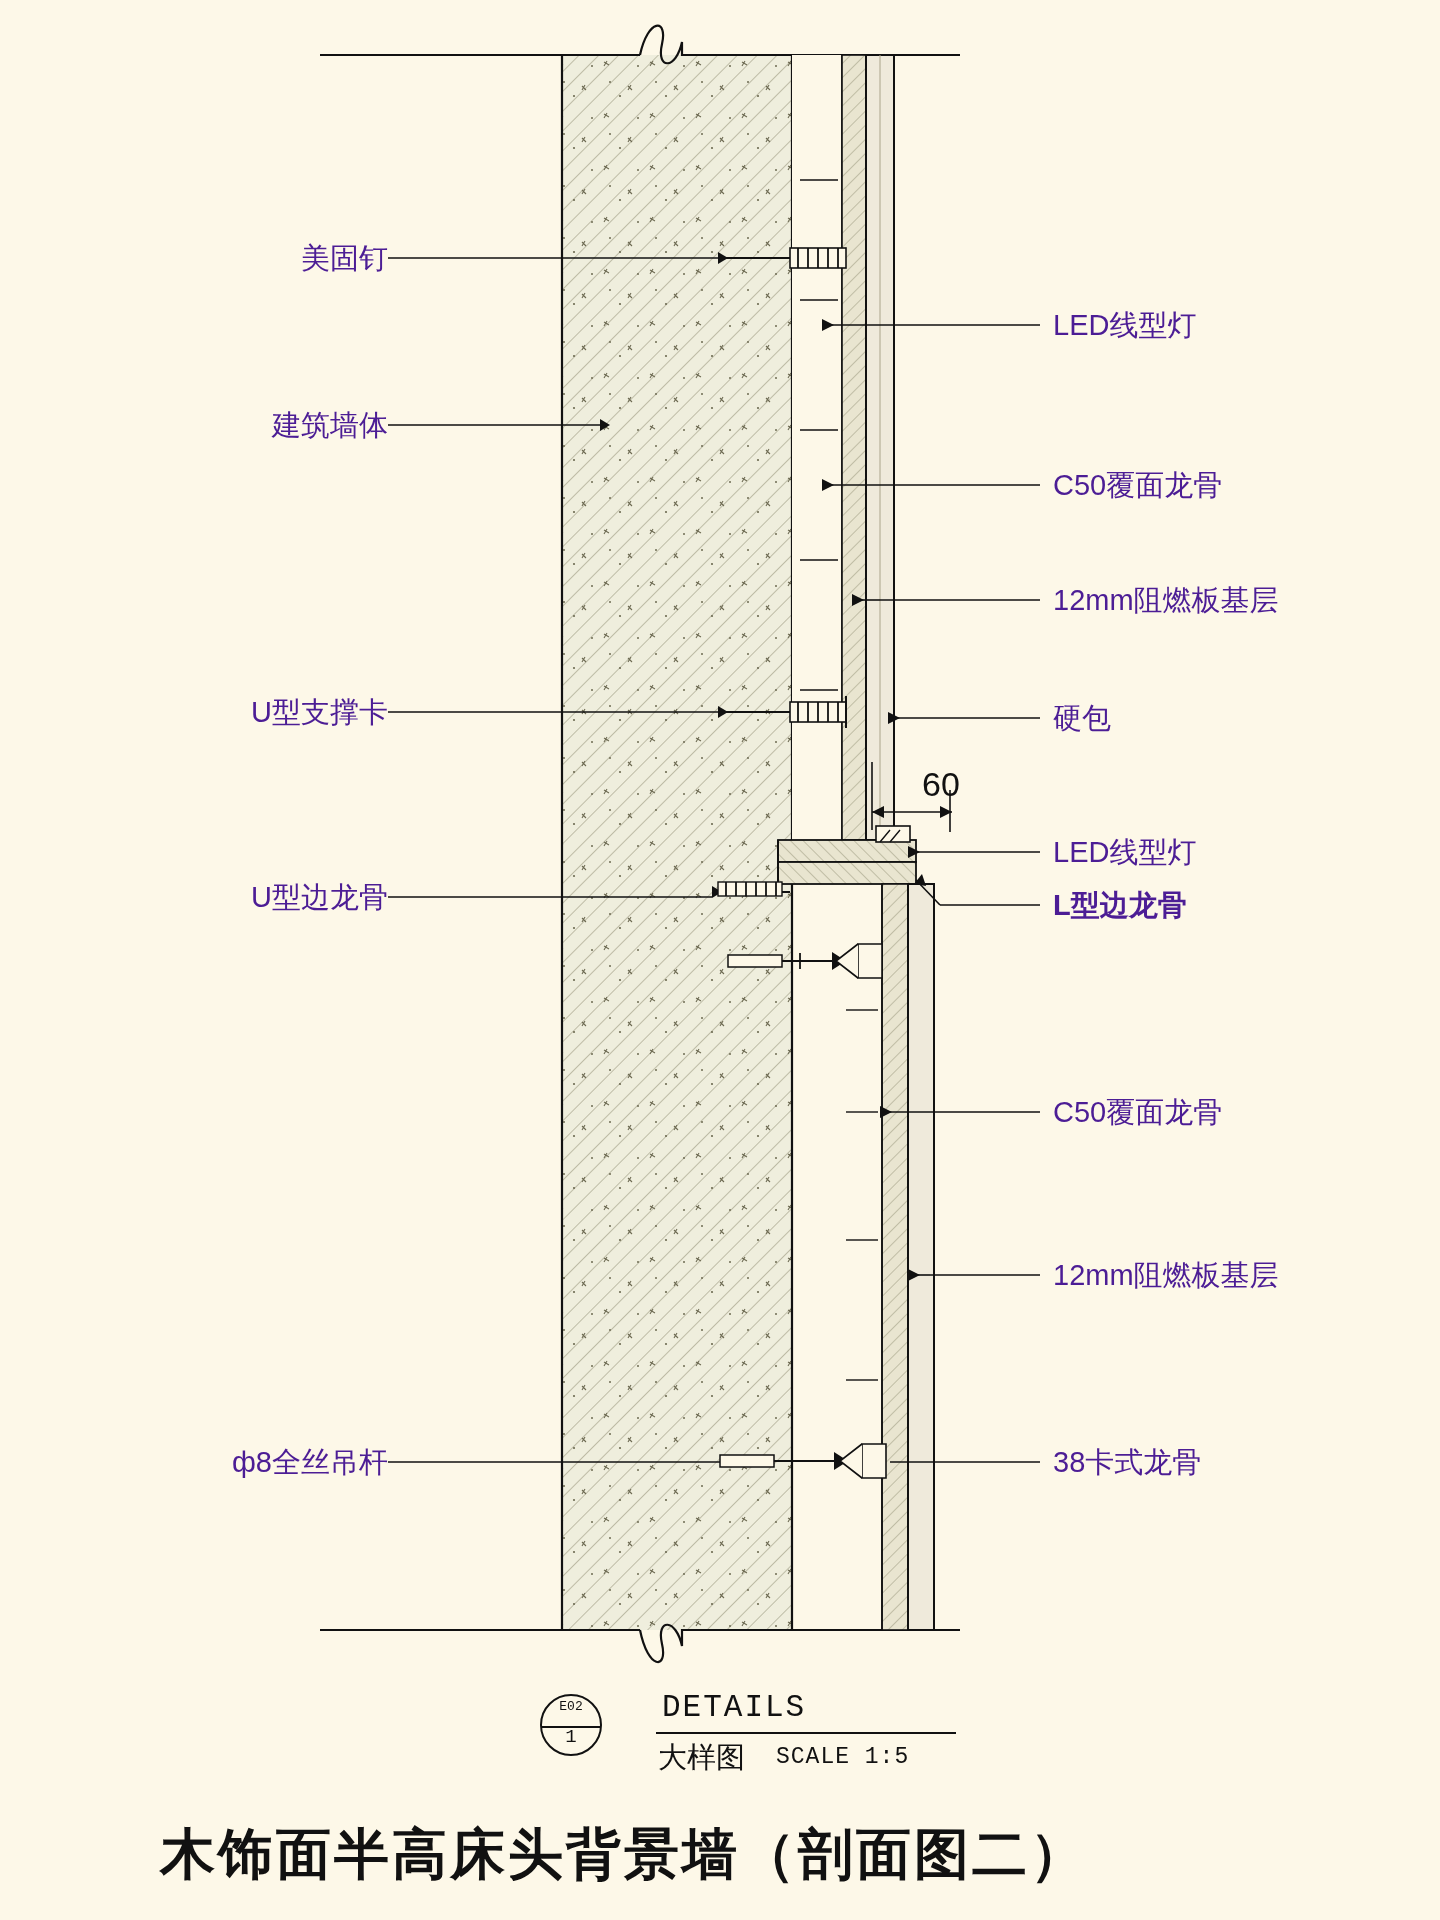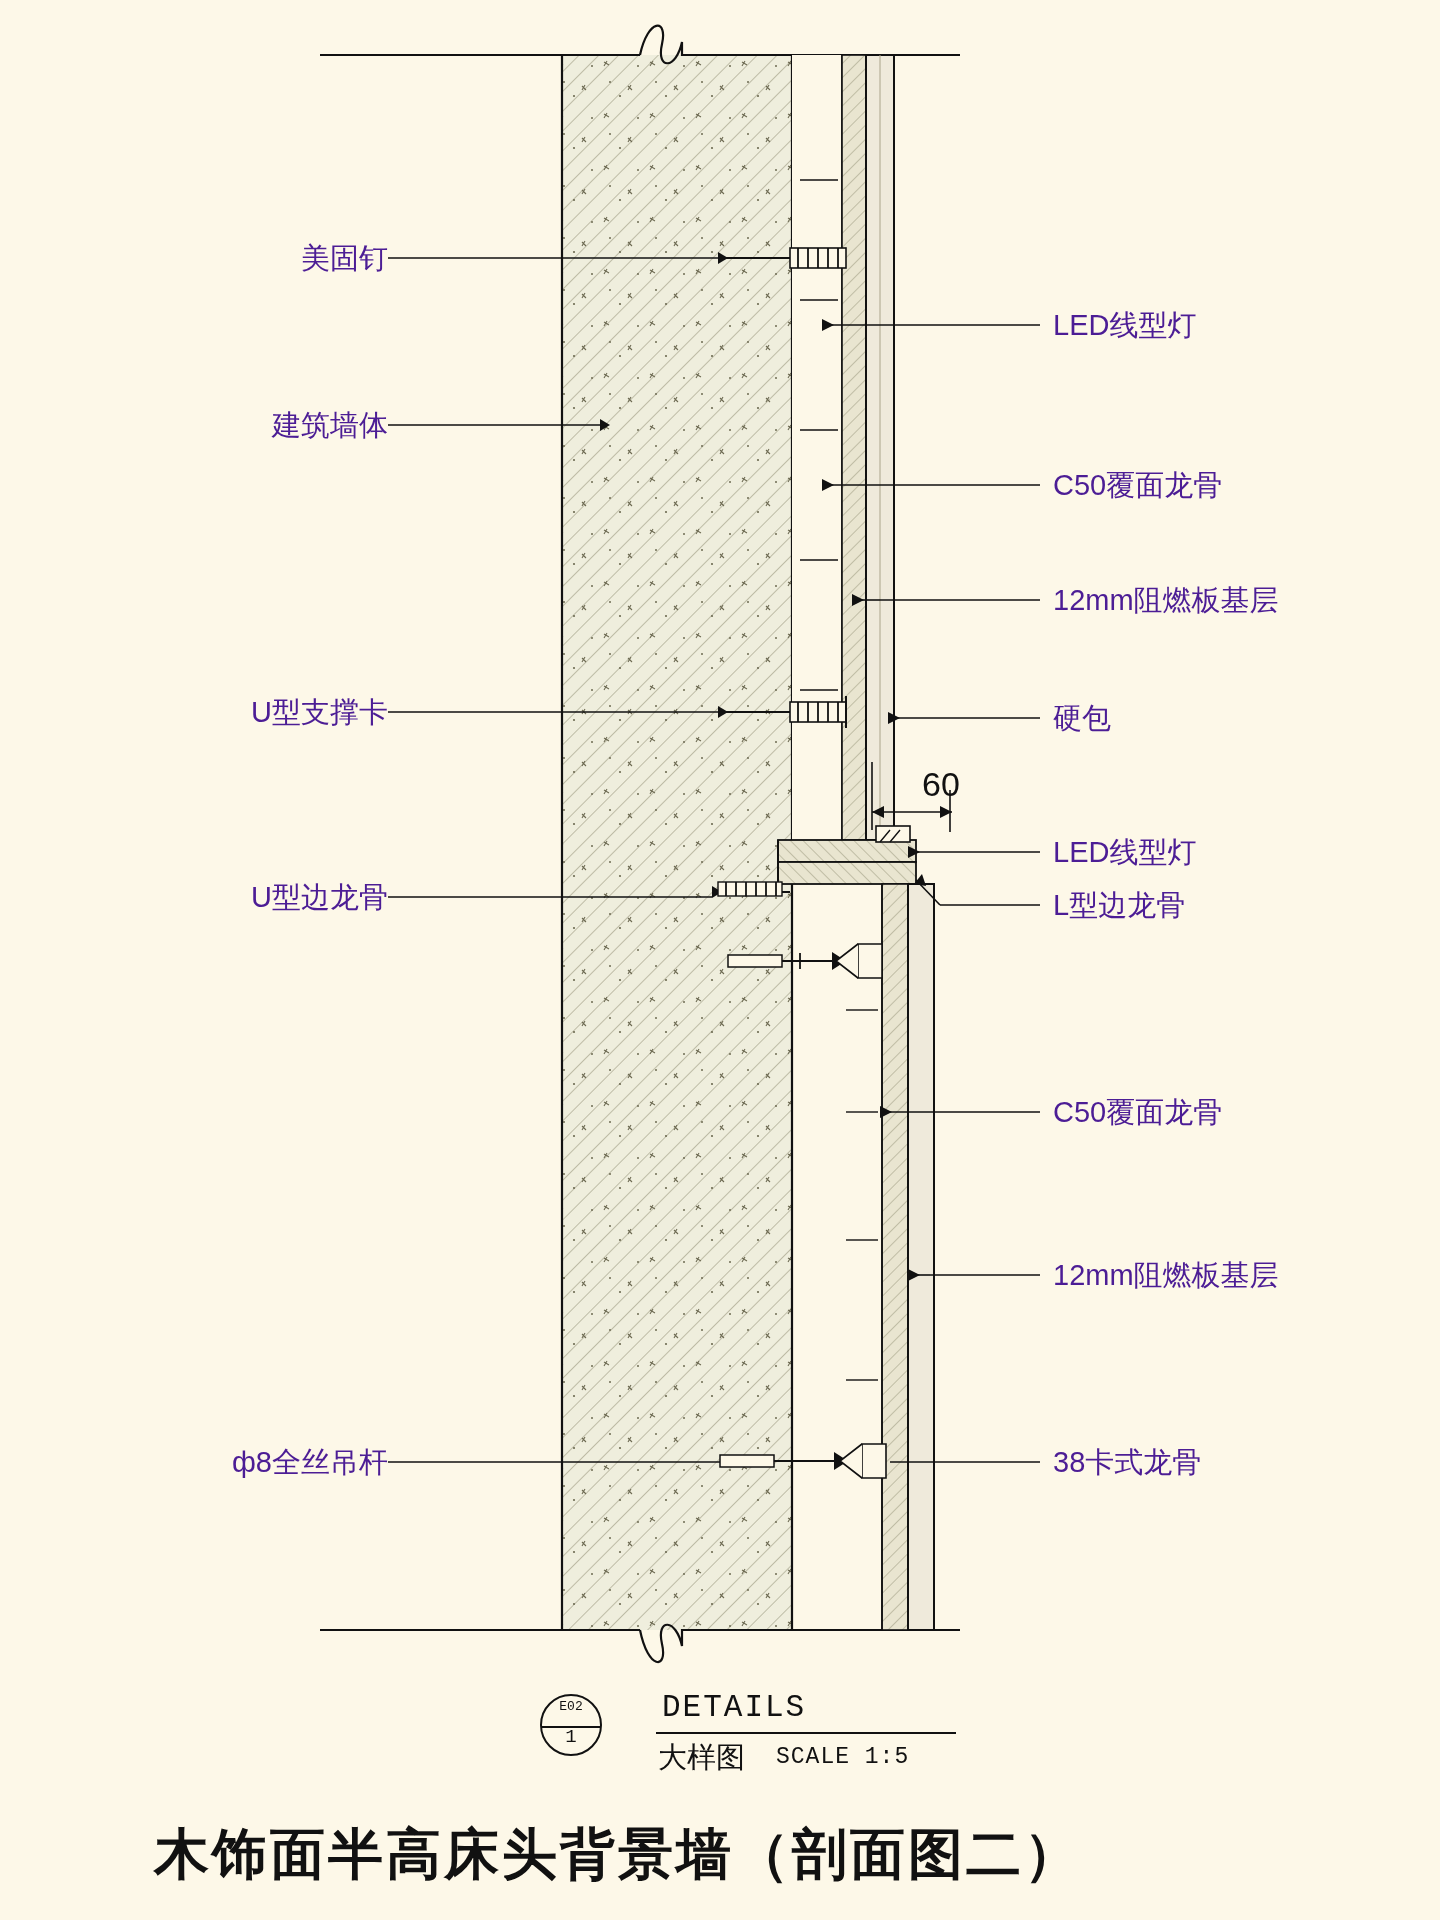--- a/index.html
+++ b/index.html
@@ -69,21 +69,21 @@
     font-family:"Liberation Sans", sans-serif;
   }
   .tag-scale{
     position:absolute;left:236px;top:54px;
     font-size:23px;letter-spacing:1px;
     font-family:"Liberation Mono", monospace;
   }
 
   .title{
     position:absolute;
-    left:6px;top:1818px;width:1224px;
+    left:12px;top:1818px;width:1224px;
     text-align:center;
     font-size:55px;
     font-weight:bold;
     letter-spacing:3px;
     font-family:Liberation Mono, monospace;
   }
 </style>
 </head>
 <body>
 
@@ -282,21 +282,21 @@
   <div class="lbl left" style="left:388px;top:425px;">建筑墙体</div>
   <div class="lbl left" style="left:388px;top:712px;">U型支撑卡</div>
   <div class="lbl left" style="left:388px;top:897px;">U型边龙骨</div>
   <div class="lbl left" style="left:388px;top:1462px;">ф8全丝吊杆</div>
 
   <div class="lbl right" style="left:1053px;top:325px;">LED线型灯</div>
   <div class="lbl right" style="left:1053px;top:485px;">C50覆面龙骨</div>
   <div class="lbl right" style="left:1053px;top:600px;">12mm阻燃板基层</div>
   <div class="lbl right" style="left:1053px;top:718px;">硬包</div>
   <div class="lbl right" style="left:1053px;top:852px;">LED线型灯</div>
-  <div class="lbl right" style="left:1053px;top:905px;">L型边龙骨</div>
+  <div class="lbl right" style="left:1053px;top:905px;font-weight:bold;">L型边龙骨</div>
   <div class="lbl right" style="left:1053px;top:1112px;">C50覆面龙骨</div>
   <div class="lbl right" style="left:1053px;top:1275px;">12mm阻燃板基层</div>
   <div class="lbl right" style="left:1053px;top:1462px;">38卡式龙骨</div>
 
   <div class="dim-text" style="left:886px;top:765px;margin-left:36px;">60</div>
 
   <div class="tagwrap">
     <div class="tag-circle">
       <div class="hl"></div>
     </div>

